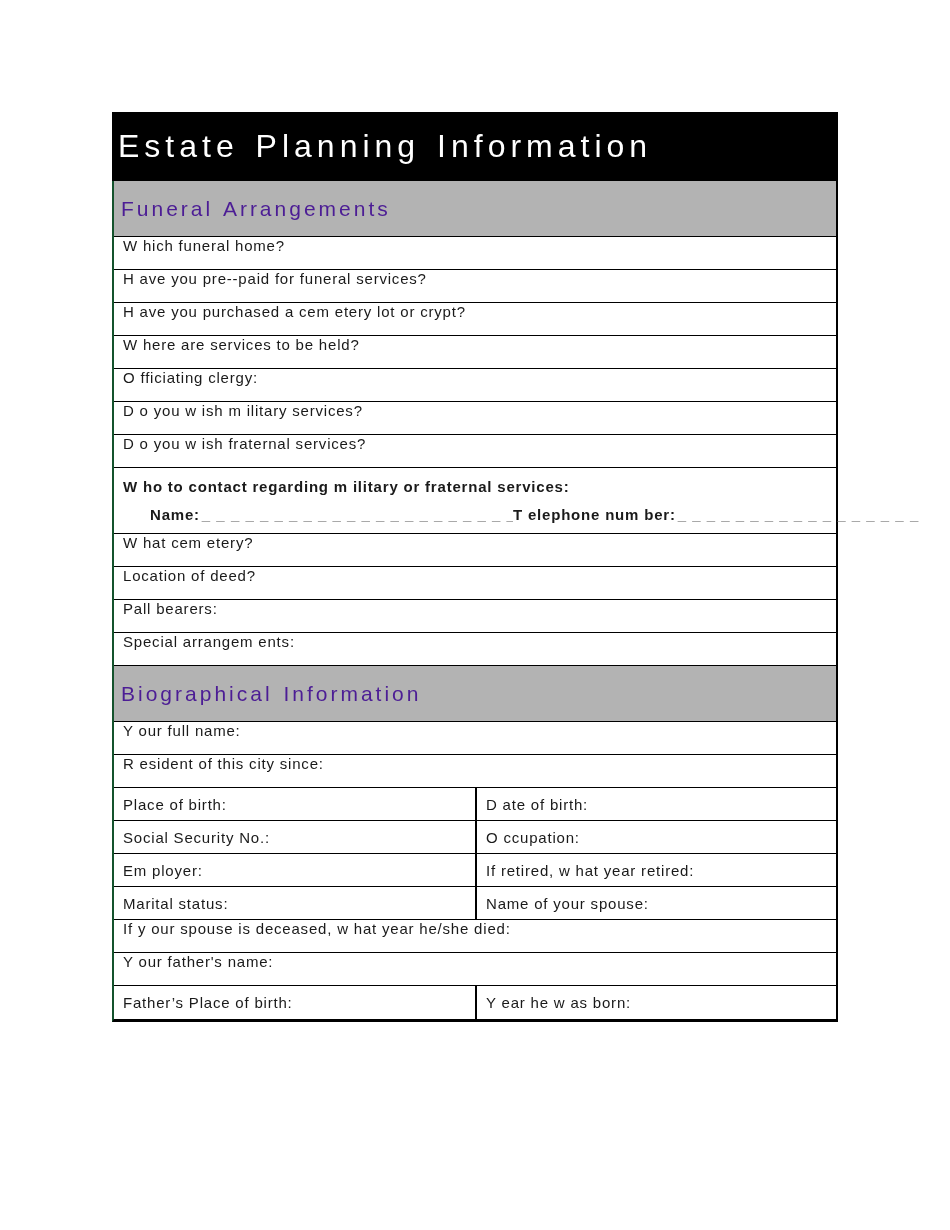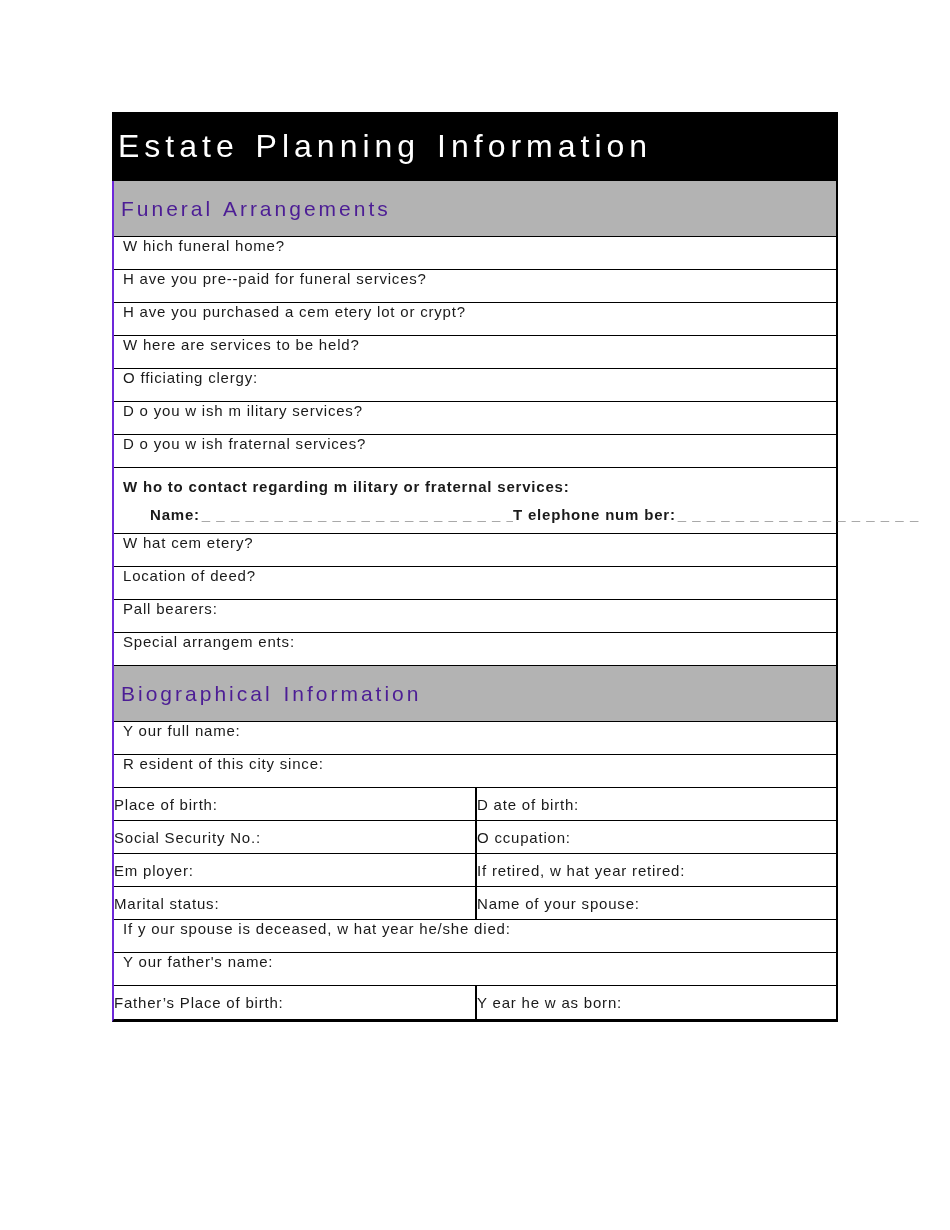--- a/index.html
+++ b/index.html
@@ -18,21 +18,21 @@
     height: 1230px;
     background: #ffffff;
     overflow: hidden;
   }
   .form {
     position: absolute;
     left: 112px;
     top: 112px;
     width: 726px;
     box-sizing: border-box;
-    border-left: 2px solid #6d28d9;
+    border-left: 2px solid #14532d;
     border-right: 2px solid #000;
     border-bottom: 3px solid #000;
     background: #ffffff;
   }
   .title-bar {
     background: #000000;
     height: 69px;
     display: flex;
     align-items: center;
     padding-left: 6px;
@@ -79,20 +79,21 @@
     height: 70px;
     align-items: flex-start;
     padding-top: 7px;
   }
   .row.double { padding: 0; }
   .row.double .cell {
     flex: 1 1 50%;
     align-self: stretch;
     display: flex;
     align-items: center;
+    padding-left: 9px;
     box-sizing: border-box;
   }
   .row.double .cell + .cell { border-left: 2px solid #000; }
   .row.contact {
     height: 66px;
     flex-direction: column;
     align-items: stretch;
     padding: 5px 0 0 0;
     font-weight: bold;
   }

